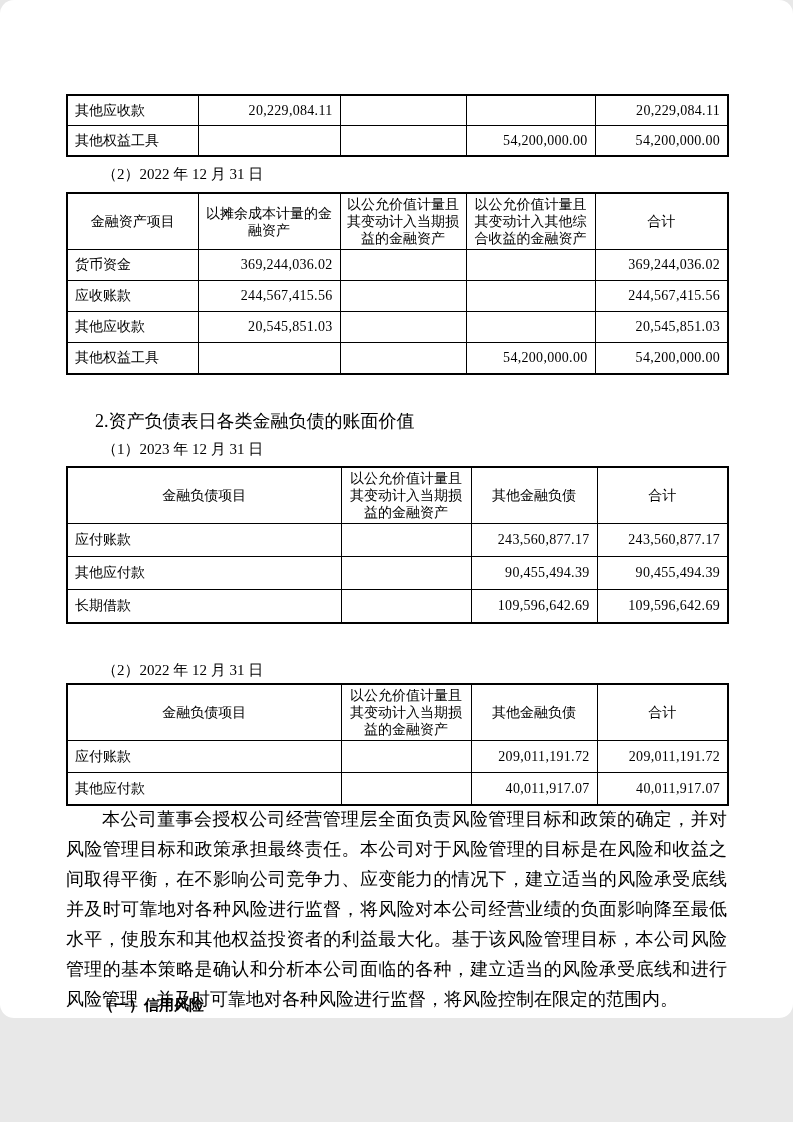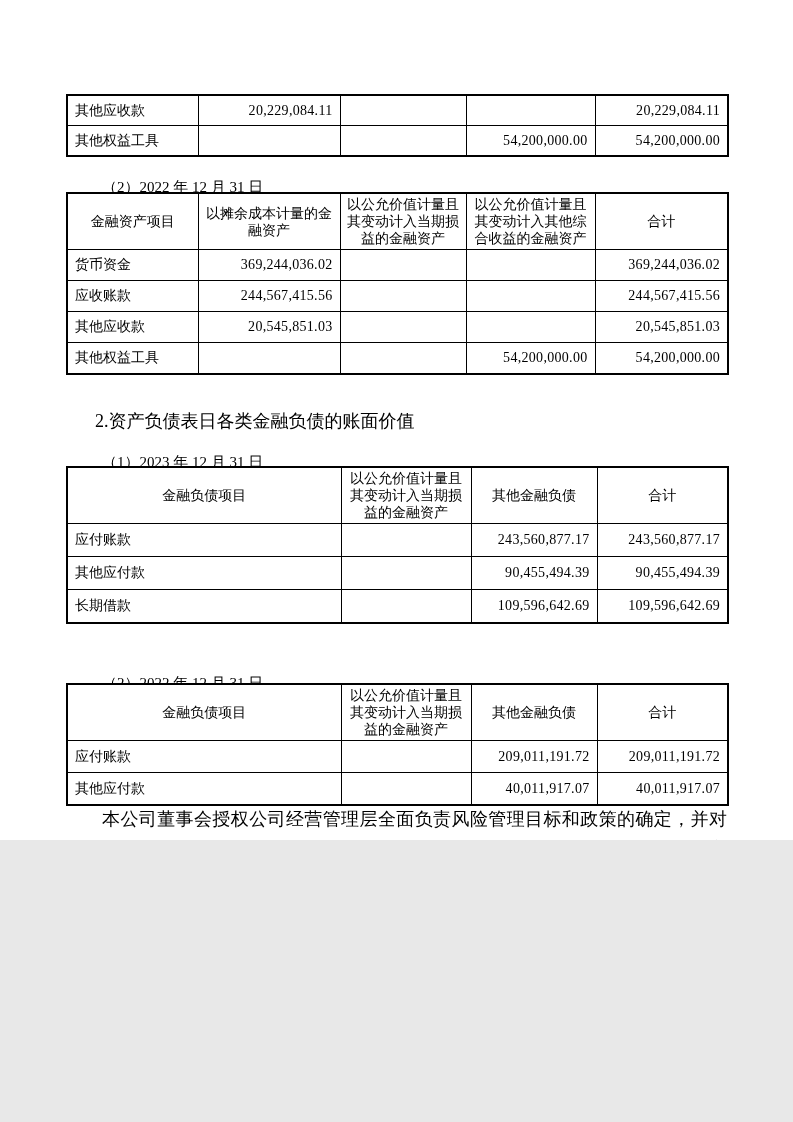--- a/index.html
+++ b/index.html
@@ -1,24 +1,25 @@
 <!DOCTYPE html>
 <html><head>
 <meta charset="utf-8">
 <style>
   html, body { margin: 0; padding: 0; background: #e8e8e8; }
   .page {
     position: relative;
     width: 793px;
-    height: 840px;
+    height: 1018px;
     background: #ffffff;
     font-family: "Liberation Serif", "DejaVu Serif", serif;
     color: #000000;
     overflow: hidden;
     margin: 0 auto;
+    border-radius: 14px;
   }
   .abs { position: absolute; }
 
   
   table.fin {
     position: absolute;
     left: 66px;
     width: 661px;
     border-collapse: collapse;
     table-layout: fixed;
@@ -54,21 +55,20 @@
   .t-l22 td { height: 31px; }
 
   
   .caption {
     left: 66px;
     width: 661px;
     font-size: 15px;
     line-height: 19px;
     padding-left: 36px;
     box-sizing: border-box;
-    margin-top: 13px;
   }
   .heading2 {
     left: 66px;
     width: 661px;
     font-size: 18px;
     line-height: 19px;
     padding-left: 29px;
     box-sizing: border-box;
   }
   .cap1 { top: 165px; }

